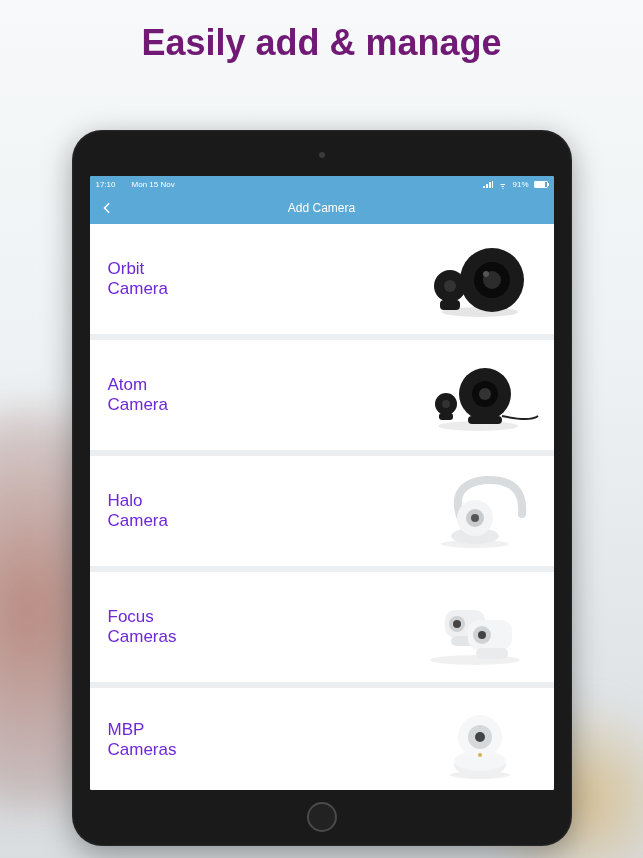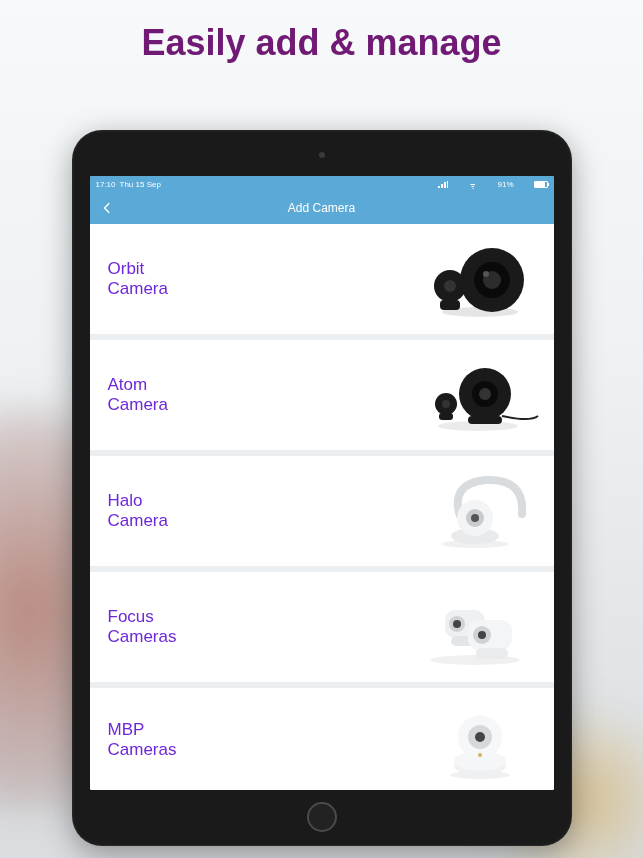--- a/index.html
+++ b/index.html
@@ -77,22 +77,22 @@
   .status-bar {
     height: 16px;
     background: #5aa9d6;
     color: #fff;
     font-size: 8px;
     display: flex;
     align-items: center;
     padding: 0 6px;
     justify-content: space-between;
   }
-  .status-bar .left { display:flex; gap:4px; }
-  .status-bar .right { display:flex; gap:20px; align-items:center; }
+  .status-bar .left { display:flex; gap:16px; }
+  .status-bar .right { display:flex; gap:5px; align-items:center; }
   .sig-icon, .wifi-icon, .batt-icon { display:inline-block; }
   .sig-icon { width:10px; height:7px; background:
     linear-gradient(#fff,#fff) 0 5px/2px 2px no-repeat,
     linear-gradient(#fff,#fff) 3px 3px/2px 4px no-repeat,
     linear-gradient(#fff,#fff) 6px 1px/2px 6px no-repeat,
     linear-gradient(#fff,#fff) 9px 0/2px 7px no-repeat;
   }
   .wifi-icon { width:9px; height:7px; position:relative; }
   .wifi-icon::before {
     content:""; position:absolute; left:0; top:0; width:9px; height:9px;
@@ -173,21 +173,21 @@
   <span>Easily add &amp; manage</span><br>
 </div>
 
 <div class="device">
   <div class="home-btn"></div>
   <div class="screen">
 
     <div class="status-bar">
       <div class="left">
         <span>17:10</span>
-        <span>Thu 15 Sep</span>
+        <span>Mon 15 Nov</span>
       </div>
       <div class="right">
         <span class="sig-icon"></span>
         <span class="wifi-icon"></span>
         <span>91%</span>
         <span class="batt-icon"></span>
       </div>
     </div>
 
     <div class="nav-bar">

